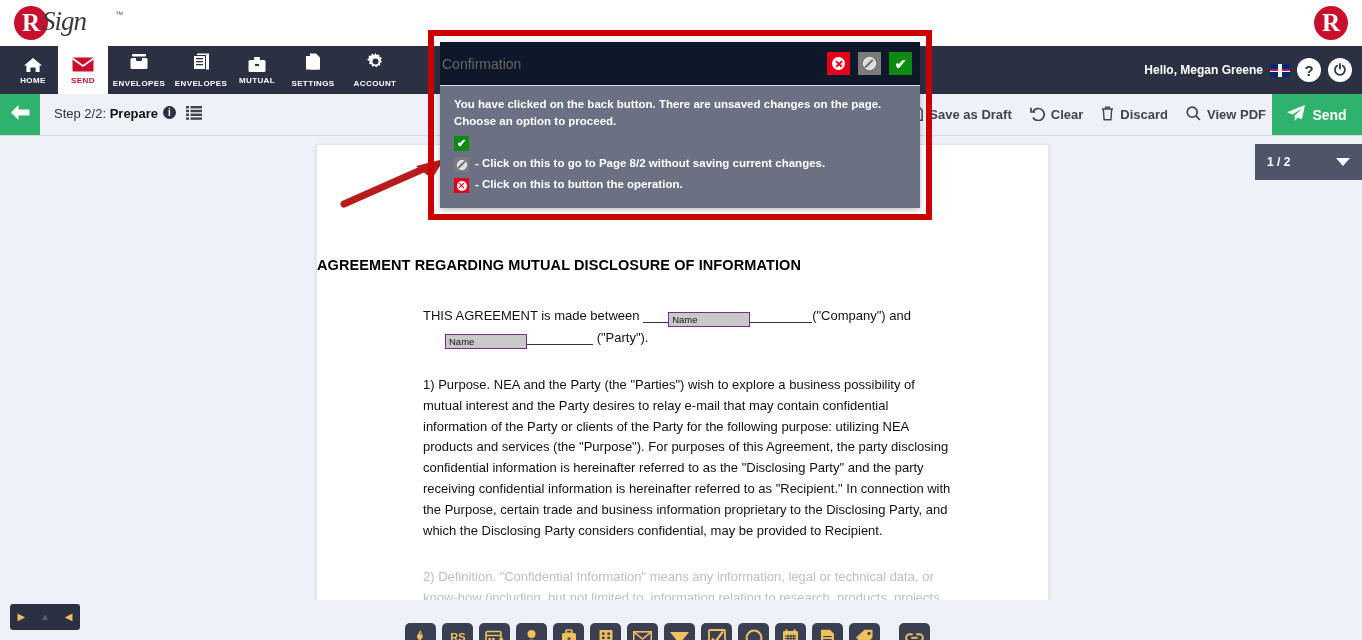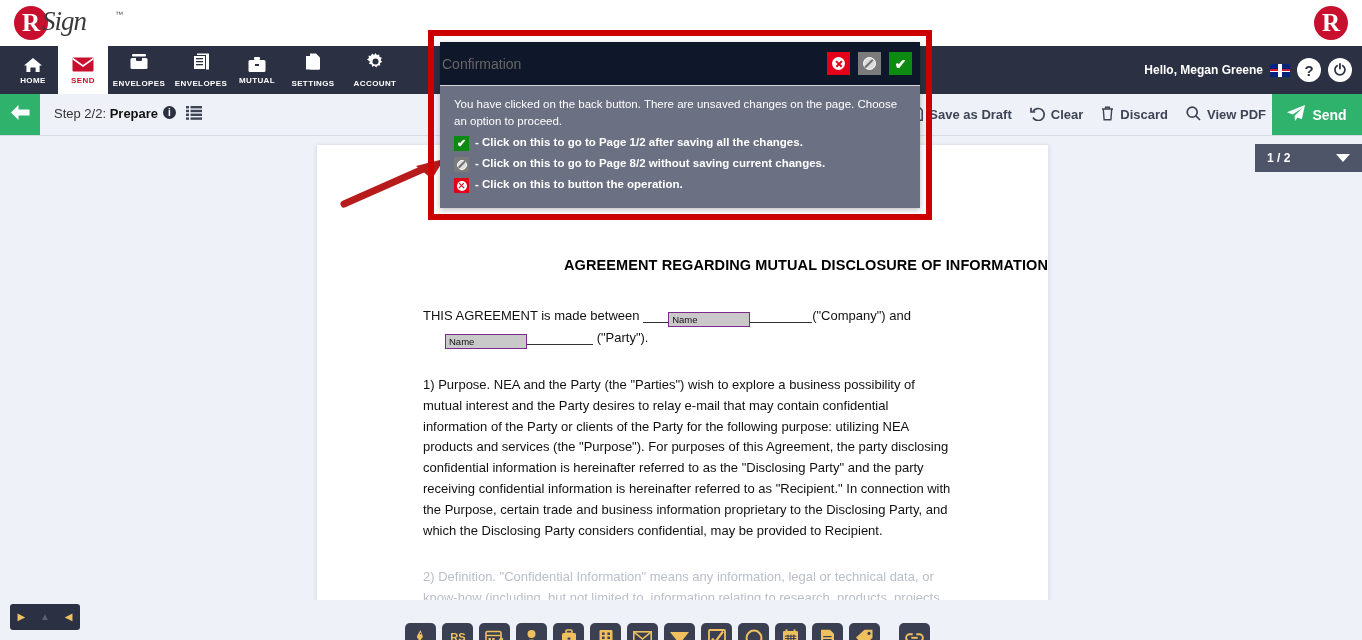--- a/index.html
+++ b/index.html
@@ -123,39 +123,39 @@
   .canvas {
     position: absolute; top: 136px; left: 0; width: 1362px; height: 470px;
     background: #eef1f7; overflow: hidden;
   }
   .page {
     position: absolute; left: 316px; top: 8px; width: 733px; height: 470px;
     background: #fff; border: 1px solid #e3e6ee;
     box-shadow: 0 1px 4px rgba(0,0,0,.10);
   }
   .doc-title {
-    position: absolute; left: 0; right: 0; top: 112px; text-align: right;
+    position: absolute; left: 0; right: 0; top: 112px; text-align: left;
     font-size: 14.5px; font-weight: bold; color: #000; letter-spacing: .1px;
   }
   .doc-body { position: absolute; left: 106px; top: 160px; width: 530px; }
   .doc-line { font-size: 13px; color: #111; line-height: 21px; white-space: nowrap; }
   .ul { display: inline-block; border-bottom: 1px solid #333; height: 15px;
         vertical-align: -3px; }
   .tok {
     display: inline-block; background: #c9c9c9; border: 1.5px solid #7d2b8b;
     color: #111; font-size: 9.5px; padding: 1px 3px; height: 15px;
     line-height: 12px; vertical-align: -3px; text-align: left;
   }
   .para { margin-top: 26px; }
   .para p { font-size: 13px; color: #111; line-height: 20.8px; }
   .para.fade p { color: #b9bec9; }
 
   
   .page-sel {
-    position: absolute; right: 0; top: 8px; width: 107px; height: 28px;
+    position: absolute; right: 0; top: 8px; width: 107px; height: 36px;
     background: #4e5569; color: #fff; display: flex; align-items: center;
     justify-content: space-between; padding: 12px 12px; font-size: 12px;
     font-weight: bold; cursor: pointer;
   }
 
   
   .bottombar {
     position: absolute; left: 0; bottom: 0; width: 1362px; height: 40px;
     background: #eef1f7;
   }
@@ -202,21 +202,21 @@
     width: 23px; height: 23px; display: flex; align-items: center;
     justify-content: center; cursor: pointer;
   }
   .dlg-btn.red { background: #e4001b; }
   .dlg-btn.gray { background: #7b7b7b; }
   .dlg-btn.green { background: #0c8a12; }
   .dlg-body {
     background: #6b7183; color: #fff; padding: 10px 14px 12px 14px;
     height: 122px;
   }
-  .dlg-msg { font-size: 11.5px; font-weight: normal; line-height: 17px; }
+  .dlg-msg { font-size: 11.5px; font-weight: bold; line-height: 17px; }
   .dlg-opt {
     display: flex; align-items: flex-start; gap: 6px; margin-top: 6px;
     font-size: 11.5px; font-weight: bold;
   }
   .mini {
     width: 15px; height: 15px; flex: 0 0 15px; display: flex;
     align-items: center; justify-content: center; margin-top: 0px;
   }
   .mini.red { background: #e4001b; }
   .mini.gray { background: #7b7b7b; }
@@ -655,21 +655,20 @@
         </span>
       </span>
     </div>
     <div class="dlg-body">
       <div class="dlg-msg">You have clicked on the back button. There are unsaved changes on the page. Choose an option to proceed.</div>
 
       <div class="dlg-opt">
         <span class="mini green">
           <span class="chk">✔</span>
         </span>
-        <span>- Click on this to go to Page 1/2 after saving all the changes.</span>
       </div>
 
       <div class="dlg-opt">
         <span class="mini gray">
           <span class="icon-circle-slash"></span>
         </span>
         <span>- Click on this to go to Page 8/2 without saving current changes.</span>
       </div>
 
       <div class="dlg-opt">

